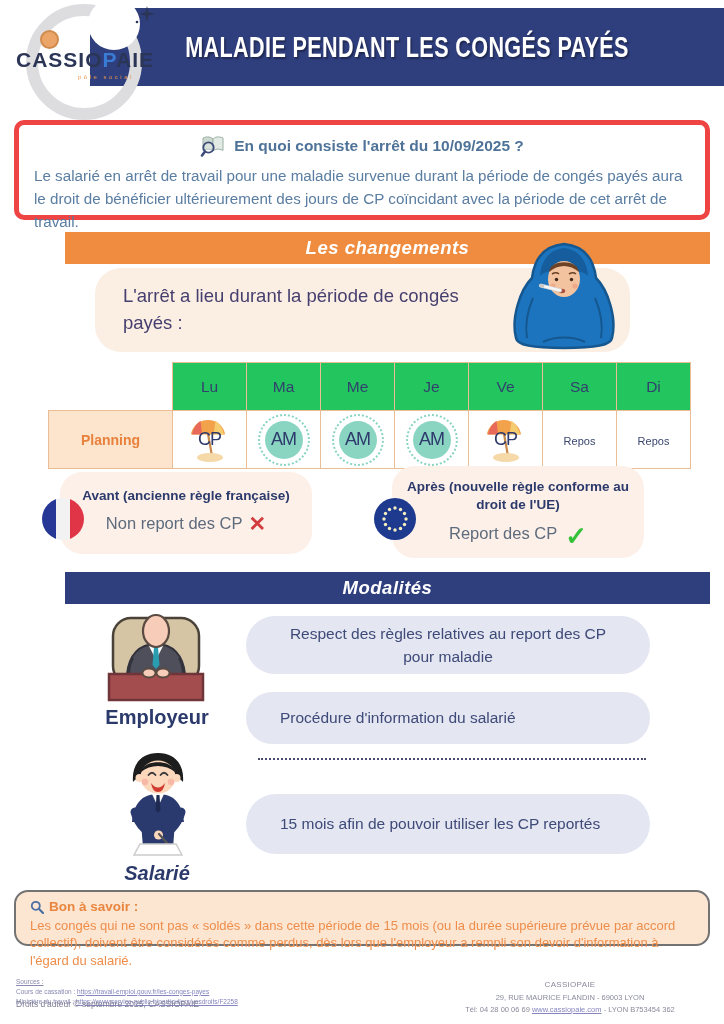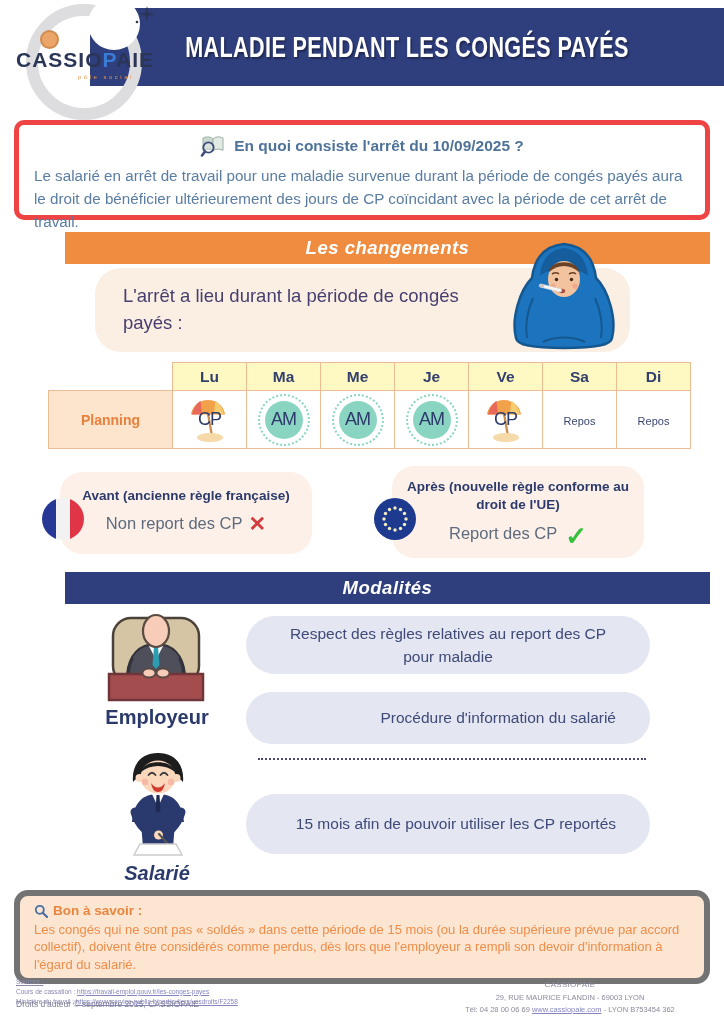--- a/index.html
+++ b/index.html
@@ -39,21 +39,21 @@
 
   
   .intro-box{position:absolute;left:95px;top:268px;width:535px;height:84px;background:#fbeee3;border-radius:26px;}
   .intro-text{position:absolute;left:28px;top:15px;width:380px;font-size:18.5px;color:#453f6f;line-height:1.45;}
   .sick-illo{position:absolute;left:503px;top:238px;width:122px;height:114px;z-index:6;}
 
   
   .planning{position:absolute;left:48px;top:362px;border-collapse:collapse;}
   .planning th,.planning td{border:1.5px solid #ecbd94;box-sizing:border-box;}
   .planning .blank{border:none;background:#fff;}
-  .planning th{width:74px;height:28px;background:#fef9c3;color:#33406e;font-size:15.5px;font-weight:bold;}
+  .planning th{width:74px;height:48px;background:#22c55e;color:#33406e;font-size:15.5px;font-weight:normal;}
   .planning .plabel{width:124px;height:58px;background:#fce4cd;color:#e8813c;
                     font-weight:bold;font-size:14px;text-align:center;margin-top:36px;}
   .pcell{width:74px;height:58px;background:#fff;text-align:center;position:relative;overflow:hidden;}
   .cell-text{position:relative;z-index:2;font-size:18px;color:#2d3a6b;letter-spacing:-1px;}
   .cell-text.small{font-size:11px;letter-spacing:0;color:#3a466f;}
   .umb{position:absolute;left:14px;top:4px;z-index:1;}
   .virus-bg{position:absolute;left:50%;top:50%;width:38px;height:38px;transform:translate(-50%,-50%);
             border-radius:50%;background:#8ad5c2;z-index:1;}
   .virus-bg::after{content:"";position:absolute;inset:-7px;border:2.5px dotted #8ad5c2;border-radius:50%;}
 
@@ -69,30 +69,30 @@
   .flag-fr{top:26px;}
   .flag-eu{top:32px;}
 
   
   .employer-illo{position:absolute;left:103px;top:610px;width:106px;height:94px;}
   .actor-label{position:absolute;width:190px;text-align:center;font-size:20px;font-weight:bold;color:#2b3a6b;}
   .label-employer{left:62px;top:706px;}
   .label-employee{left:62px;top:862px;font-style:italic;}
   .employee-illo{position:absolute;left:112px;top:750px;width:92px;height:108px;}
   .pill{position:absolute;left:246px;width:404px;box-sizing:border-box;background:#e4e6f1;border-radius:30px;
-        display:flex;align-items:center;justify-content:flex-end;text-align:center;
+        display:flex;align-items:center;justify-content:flex-start;text-align:center;
         color:#3e4a78;font-size:15.5px;line-height:1.5;padding:0 34px;}
   .pill-1{top:616px;height:58px;}
   .pill-2{top:692px;height:52px;}
   .pill-3{top:794px;height:60px;}
   .dotted-divider{position:absolute;left:258px;top:758px;width:388px;height:0;border-top:2px dotted #4a4a6e;}
 
   
-  .gk-box{position:absolute;left:14px;top:890px;width:696px;height:94px;box-sizing:border-box;
-          background:#fce6d2;border:6px solid #737373;border-radius:14px;padding:7px 14px;}
+  .gk-box{position:absolute;left:14px;top:890px;width:696px;height:56px;box-sizing:border-box;
+          background:#fce6d2;border:2px solid #737373;border-radius:14px;padding:7px 14px;}
   .gk-title{display:flex;align-items:center;gap:5px;color:#e8863f;font-weight:bold;font-size:13.5px;}
   .gk-body{margin-top:3px;color:#ee8d4a;font-size:13px;line-height:1.34;}
 
   
   .sources{position:absolute;left:16px;top:977px;font-size:6.5px;color:#8a8ab0;line-height:1.5;}
   .sources .u{text-decoration:underline;}
   .src-link{color:#8585c0;text-decoration:underline;cursor:pointer;}
   .copyright{position:absolute;left:16px;top:999px;font-size:8.5px;color:#7d7d95;}
   .company-block{position:absolute;left:428px;top:979px;width:284px;text-align:center;
                  font-size:7.5px;color:#8a8a9d;line-height:1.6;}

